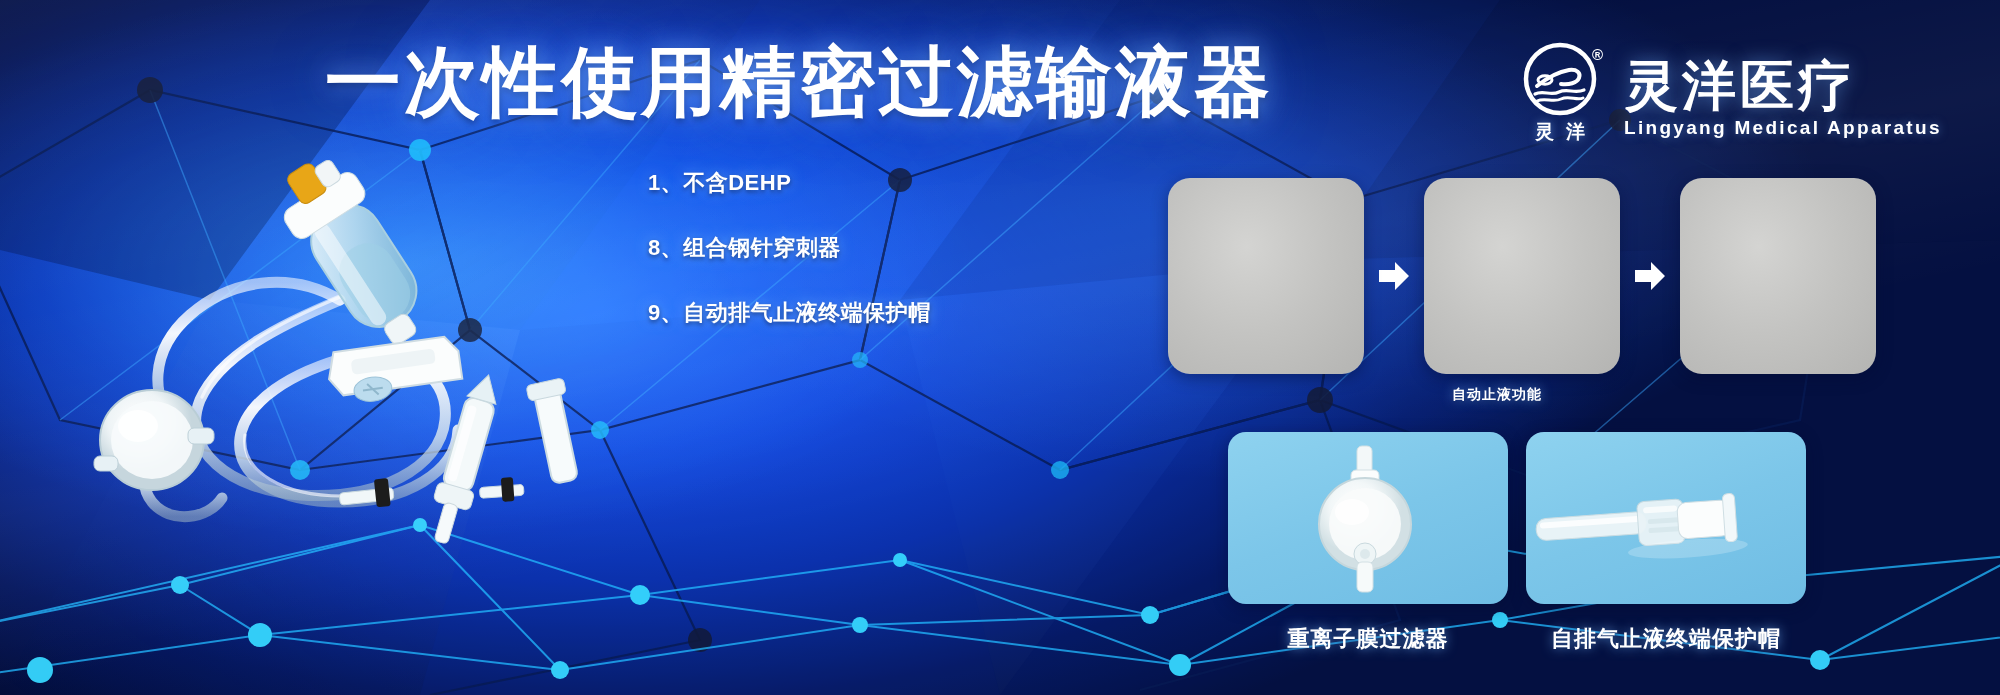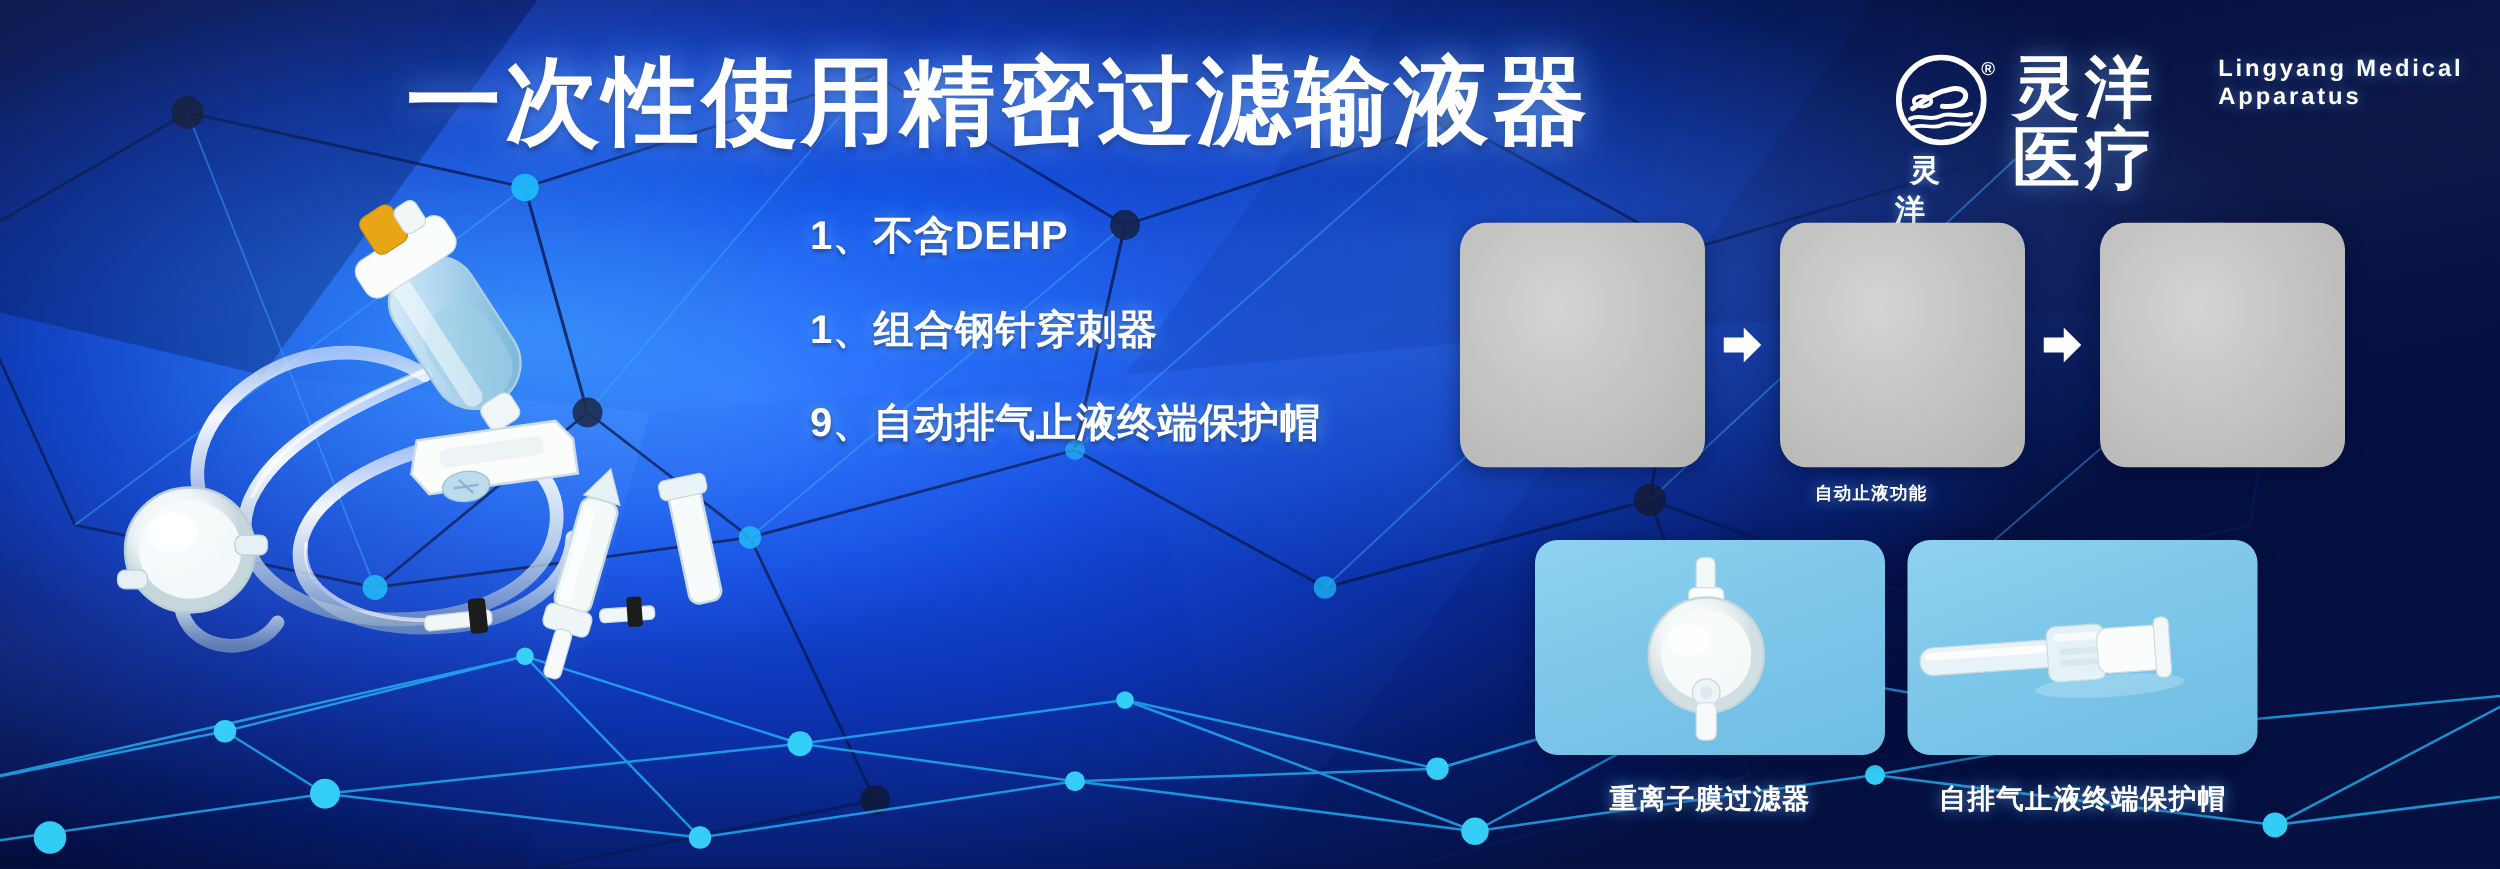--- a/index.html
+++ b/index.html
@@ -34,31 +34,31 @@
     font-size:76px;line-height:1;font-weight:bold;color:#fff;
     letter-spacing:3px;white-space:nowrap;
     text-shadow:0 0 26px rgba(120,180,255,.75), 0 0 60px rgba(60,120,255,.5), 0 3px 6px rgba(0,20,80,.6);
   }
 
   
   .logo-block{position:absolute;left:1516px;top:42px;display:flex;align-items:center;gap:20px;}
   .logo-mark{position:relative;width:88px;height:112px;display:flex;flex-direction:column;align-items:center;}
   .logo-circle{position:relative;width:74px;height:74px;}
   .logo-reg{position:absolute;right:-6px;top:4px;color:#fff;font-size:15px;font-weight:bold;}
-  .logo-sub{margin-top:3px;color:#fff;font-size:24px;font-weight:bold;letter-spacing:12px;text-indent:12px;
+  .logo-sub{margin-top:3px;color:#fff;font-size:19px;font-weight:bold;letter-spacing:12px;text-indent:12px;
     text-shadow:0 0 8px rgba(130,190,255,.6);}
-  .logo-words{display:flex;flex-direction:row;}
+  .logo-words{display:flex;flex-direction:column;}
   .logo-cn{color:#fff;font-size:54px;font-weight:bold;line-height:1.05;letter-spacing:4px;
     text-shadow:0 0 18px rgba(120,180,255,.6);}
   .logo-en{color:#fff;font-size:19px;font-weight:bold;letter-spacing:2.3px;margin-top:3px;
     text-shadow:0 0 10px rgba(120,180,255,.5);}
 
   
   .features{position:absolute;left:648px;top:172px;width:330px;}
-  .feature{color:#fff;font-size:32px;font-weight:bold;letter-spacing:.5px;line-height:1;
+  .feature{color:#fff;font-size:22px;font-weight:bold;letter-spacing:.5px;line-height:1;
     margin-bottom:43px;white-space:nowrap;
     text-shadow:0 0 14px rgba(120,190,255,.7), 0 2px 4px rgba(0,15,70,.7);}
   .feature:last-child{margin-bottom:0;}
 
   
   .hero{position:absolute;left:40px;top:150px;width:620px;height:400px;}
 
   
   .strip{position:absolute;left:1168px;top:178px;display:flex;align-items:center;gap:0;}
   .shot{width:196px;height:196px;border-radius:22px;overflow:hidden;position:relative;
@@ -266,21 +266,21 @@
       <div class="logo-sub">灵洋</div>
     </div>
     <div class="logo-words">
       <div class="logo-cn">灵洋医疗</div>
       <div class="logo-en">Lingyang Medical Apparatus</div>
     </div>
   </div>
 
   <div class="features">
     <div class="feature">1、不含DEHP</div>
-    <div class="feature">1、组合钢针穿刺器</div>
+    <div class="feature">8、组合钢针穿刺器</div>
     <div class="feature">9、自动排气止液终端保护帽</div>
   </div>
 
   <div class="strip">
 
     <div class="shot">
       <div class="gbg"></div>
       <svg viewBox="0 0 196 196" width="196" height="196">
         <rect x="86" y="0" width="17" height="196" rx="6" fill="#f3dadf" opacity=".9"></rect>
         <rect x="84" y="0" width="7" height="196" fill="#ffffff" opacity=".55"></rect>

